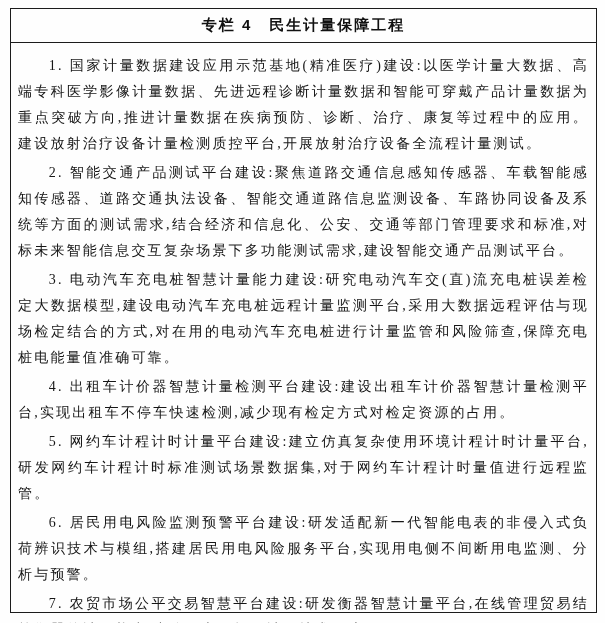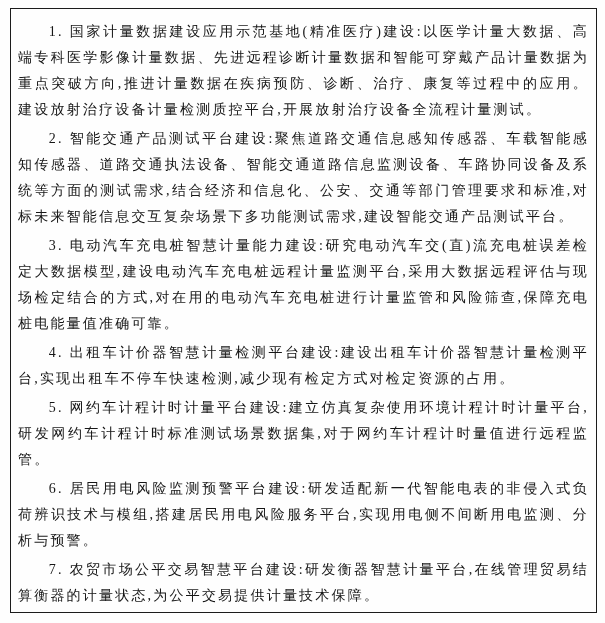--- a/index.html
+++ b/index.html
@@ -52,20 +52,21 @@
   .panel-body p {
     margin: 0 0 3px 0;
     text-indent: 2.2em;
   }
 </style>
 </head>
 <body>
 
 <div class="page">
   <div class="panel">
+    <div class="panel-header">专栏 4　民生计量保障工程</div>
     <div class="panel-body">
       <p>1. 国家计量数据建设应用示范基地(精准医疗)建设:以医学计量大数据、高端专科医学影像计量数据、先进远程诊断计量数据和智能可穿戴产品计量数据为重点突破方向,推进计量数据在疾病预防、诊断、治疗、康复等过程中的应用。建设放射治疗设备计量检测质控平台,开展放射治疗设备全流程计量测试。</p>
       <p>2. 智能交通产品测试平台建设:聚焦道路交通信息感知传感器、车载智能感知传感器、道路交通执法设备、智能交通道路信息监测设备、车路协同设备及系统等方面的测试需求,结合经济和信息化、公安、交通等部门管理要求和标准,对标未来智能信息交互复杂场景下多功能测试需求,建设智能交通产品测试平台。</p>
       <p>3. 电动汽车充电桩智慧计量能力建设:研究电动汽车交(直)流充电桩误差检定大数据模型,建设电动汽车充电桩远程计量监测平台,采用大数据远程评估与现场检定结合的方式,对在用的电动汽车充电桩进行计量监管和风险筛查,保障充电桩电能量值准确可靠。</p>
       <p>4. 出租车计价器智慧计量检测平台建设:建设出租车计价器智慧计量检测平台,实现出租车不停车快速检测,减少现有检定方式对检定资源的占用。</p>
       <p>5. 网约车计程计时计量平台建设:建立仿真复杂使用环境计程计时计量平台,研发网约车计程计时标准测试场景数据集,对于网约车计程计时量值进行远程监管。</p>
       <p>6. 居民用电风险监测预警平台建设:研发适配新一代智能电表的非侵入式负荷辨识技术与模组,搭建居民用电风险服务平台,实现用电侧不间断用电监测、分析与预警。</p>
       <p>7. 农贸市场公平交易智慧平台建设:研发衡器智慧计量平台,在线管理贸易结算衡器的计量状态,为公平交易提供计量技术保障。</p>
     </div>
   </div>

